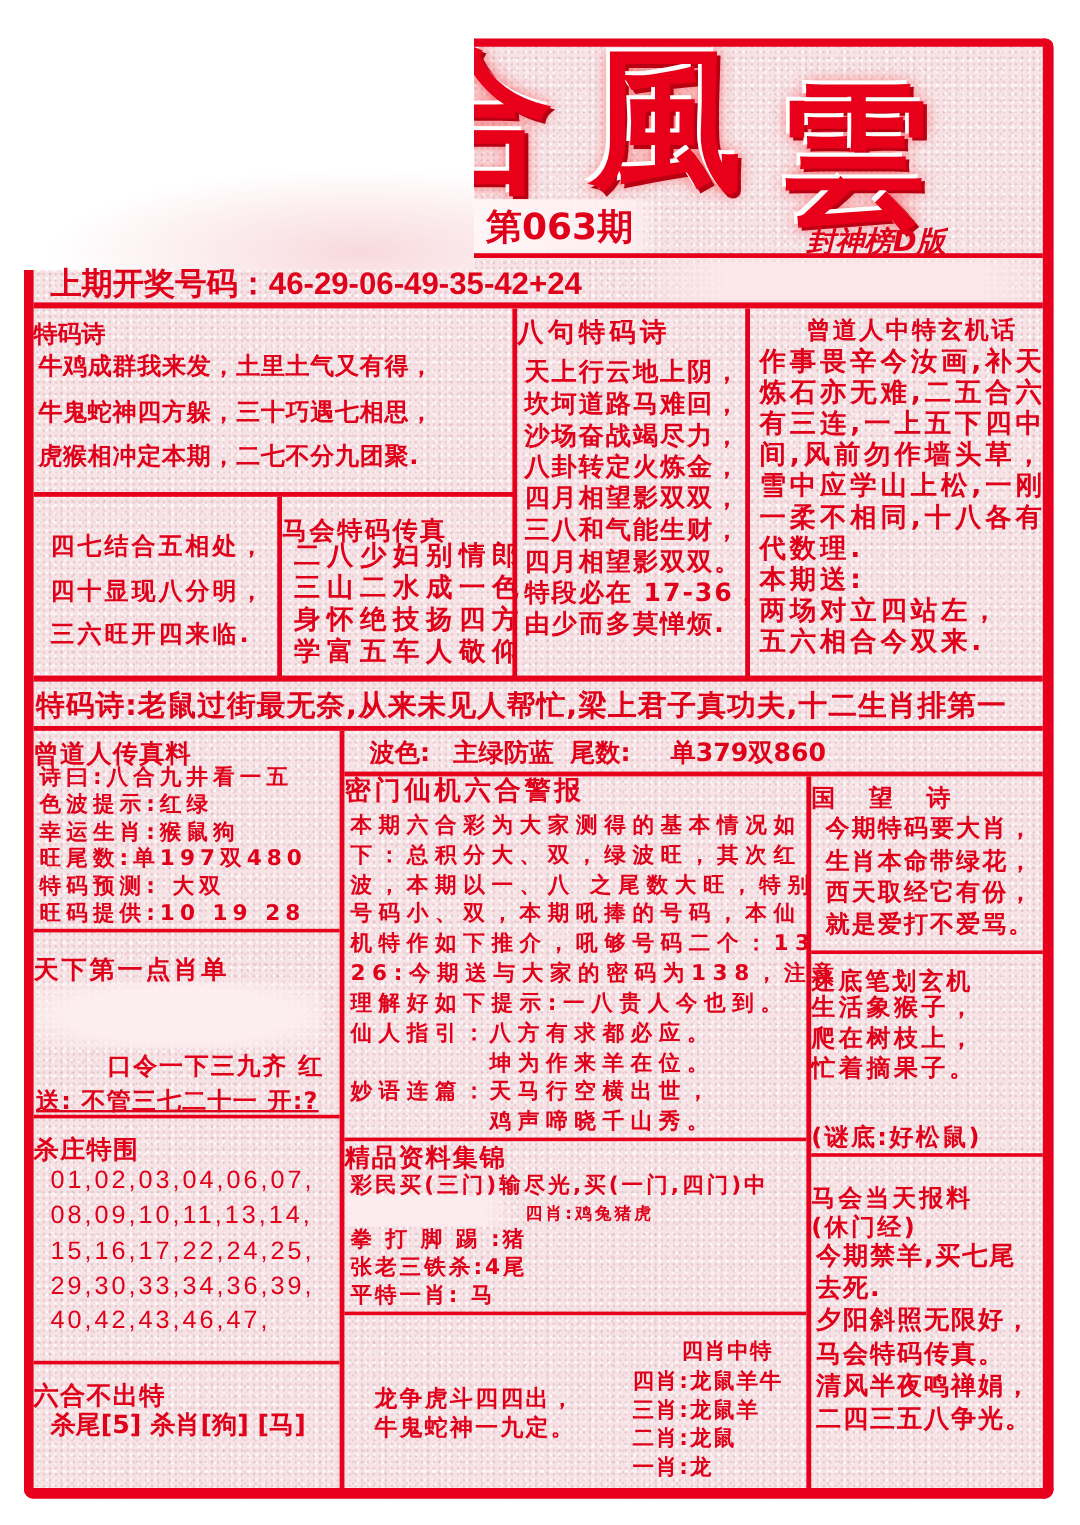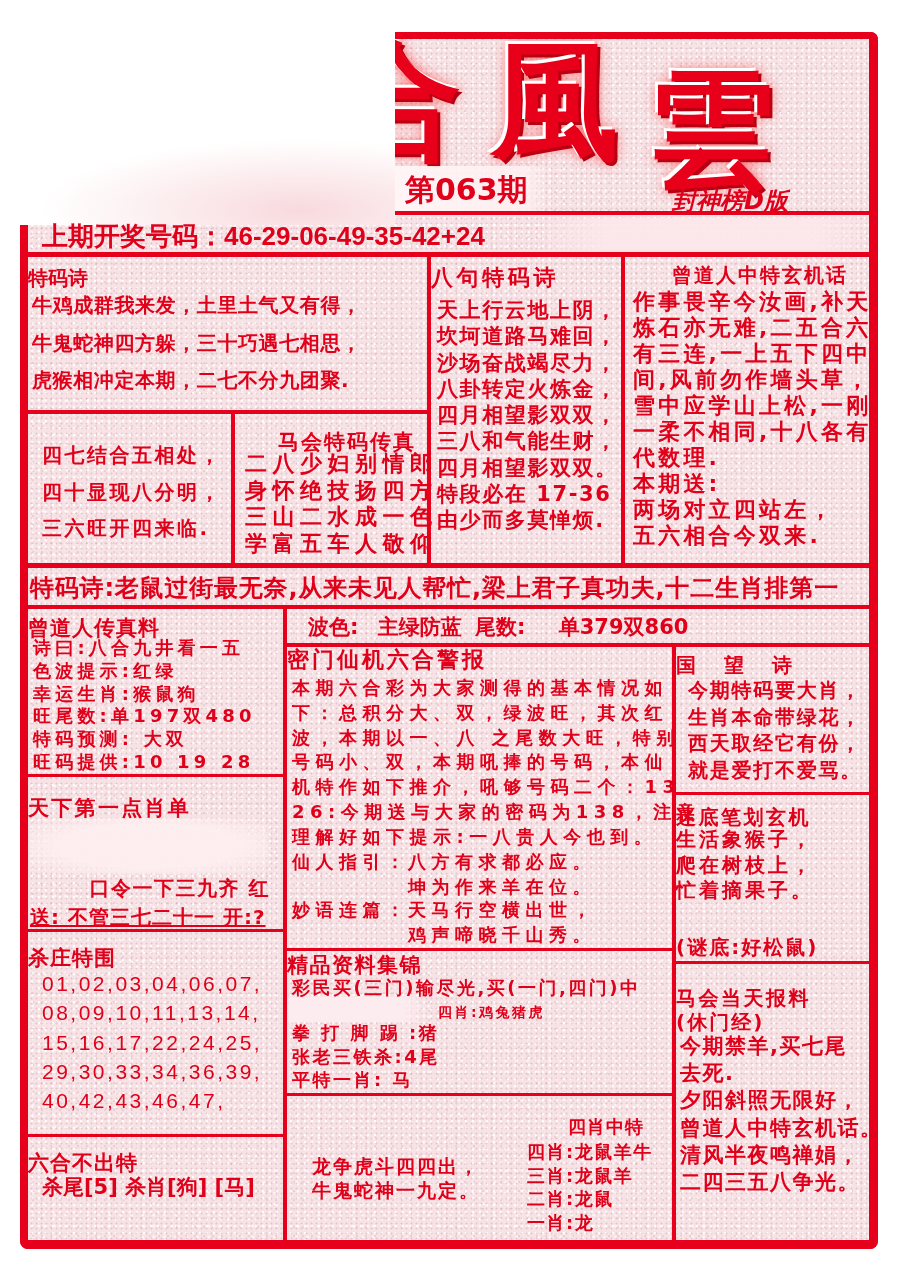--- a/index.html
+++ b/index.html
@@ -79,25 +79,25 @@
   <div>牛鬼蛇神四方躲，三十巧遇七相思，</div>
   <div>虎猴相冲定本期，二七不分九团聚.</div>
 </div>
 
 <div class="t" style="left:42px;top:437px;font-size:20px;line-height:36.5px;letter-spacing:2.5px;">
   <div>四七结合五相处，</div>
   <div>四十显现八分明，</div>
   <div>三六旺开四来临.</div>
 </div>
 
-<div class="t c" style="left:235px;top:430px;width:193px;font-size:21px;line-height:24px;letter-spacing:2px;margin-left:43px;">马会特码传真</div>
+<div class="t c" style="left:235px;top:430px;width:193px;font-size:21px;line-height:24px;letter-spacing:2px;">马会特码传真</div>
 <div class="t" style="left:245px;top:451px;font-size:22px;line-height:26.5px;letter-spacing:5.5px;">
   <div>二八少妇别情郎</div>
+  <div>三山二水成一色</div>
   <div>身怀绝技扬四方</div>
-  <div>三山二水成一色</div>
   <div>学富五车人敬仰</div>
 </div>
 
 <div class="t c" style="left:431px;top:265px;width:191px;font-size:22px;line-height:26px;letter-spacing:3.6px;">八句特码诗</div>
 <div class="t" style="left:437px;top:297px;font-size:21px;line-height:26.3px;letter-spacing:1.6px;">
   <div>天上行云地上阴，</div>
   <div>坎坷道路马难回，</div>
   <div>沙场奋战竭尽力，</div>
   <div>八卦转定火炼金，</div>
   <div>四月相望影双双，</div>
@@ -213,16 +213,16 @@
   <div>忙着摘果子。</div>
 </div>
 <div class="t c" style="left:676px;top:935px;width:210px;font-size:20px;line-height:24px;letter-spacing:2px;">(谜底:好松鼠)</div>
 
 <div class="t c" style="left:676px;top:986px;width:193px;font-size:20px;line-height:24px;letter-spacing:2.5px;">马会当天报料</div>
 <div class="t c" style="left:676px;top:1010px;width:193px;font-size:20px;line-height:24px;letter-spacing:2px;">(休门经)</div>
 <div class="t" style="left:680px;top:1033px;font-size:21px;line-height:27.2px;letter-spacing:1.5px;">
   <div>今期禁羊,买七尾</div>
   <div>去死.</div>
   <div>夕阳斜照无限好，</div>
-  <div>曾道人中特玄机话。</div>
+  <div>马会特码传真。</div>
   <div>清风半夜鸣禅娟，</div>
   <div>二四三五八争光。</div>
 </div>
 
 </body></html>

